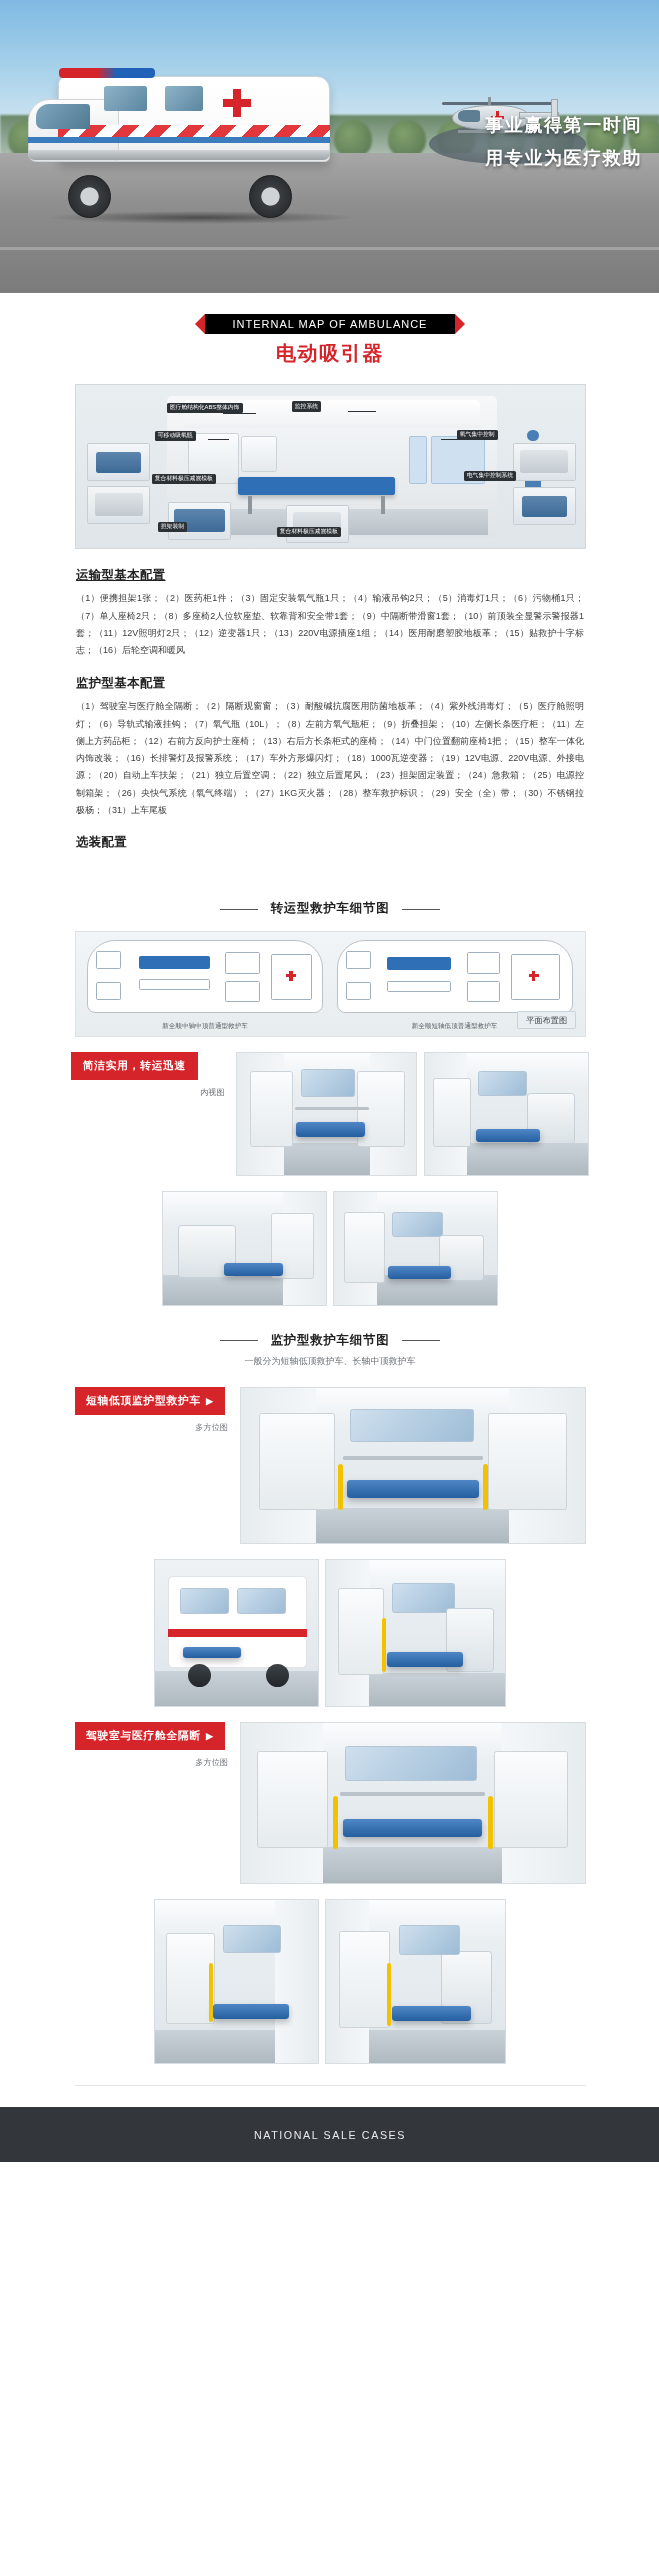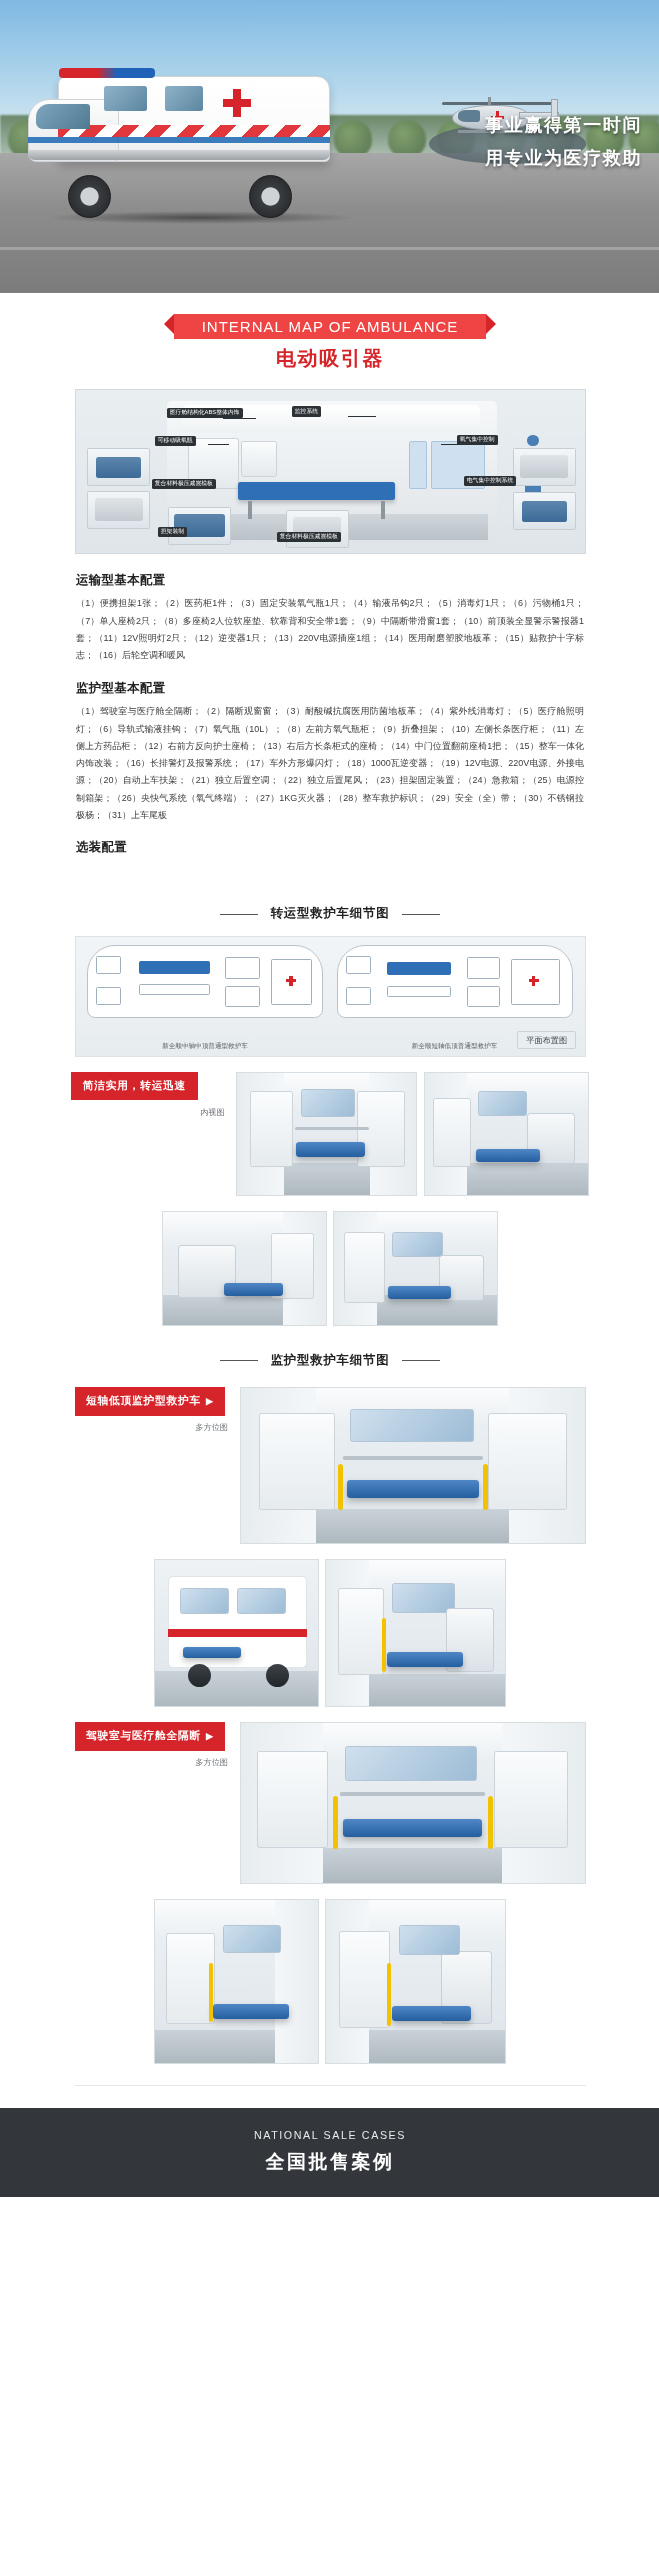--- a/index.html
+++ b/index.html
@@ -170,23 +170,23 @@
     text-shadow: 0 1.6px 3.3px rgba(0,0,0,.45);
     line-height:33px;
   }
 
   
   .title-block {
     width:660px; padding:21.4px 0 8.2px; text-align:center; background:#fff;
   }
   .ribbon {
     display:inline-block;
-    background:#ef4444;
+    background:#000000;
     color:#fff;
-    font-size:15px;
+    font-size:11px;
     letter-spacing:1px;
     padding:4.1px 28px 3.3px;
     position:relative;
   }
   .ribbon:before, .ribbon:after {
     content:""; position:absolute; top:0; width:0; height:0;
     border-top:10.7px solid transparent; border-bottom:10.7px solid transparent;
   }
   .ribbon:before { left:-10px; border-right:10px solid #d5242a; }
   .ribbon:after  { right:-10px; border-left:10px solid #d5242a; }
@@ -261,21 +261,21 @@
     width:660px; text-align:left; padding:5px 0 0 76px;
     font-size:8.2px; color:#8a8f94;
   }
 
   
   .specs { width:660px; padding:11.5px 76px 16.5px; }
   .spec-h {
     font-size:12.4px; font-weight:bold; color:#222; margin:15px 0 6.6px;
     letter-spacing:0.4px;
   }
-  .spec-h:first-child { margin-top:3.3px; }
+  .spec-h:first-child { margin-top:3.3px;text-decoration:underline; }
   .spec-p {
     font-size:9px; line-height:17.3px; color:#3c3c3c; text-align:justify;
     margin:0;
   }
 
   
   .band {
     width:660px; background:#33373b; color:#fff; text-align:center;
     padding:21.4px 0 20px; margin-top:11.5px;
   }
@@ -291,21 +291,21 @@
   .sub-head .main:before, .sub-head .main:after {
     content:""; position:absolute; top:50%; width:38px; height:0.8px; background:#555;
   }
   .sub-head .main:before { left:-38px; }
   .sub-head .main:after { right:-38px; }
   .sub-head .sub { font-size:9px; color:#6b7075; margin-top:6.6px; }
 
   
   .plan-wrap { width:660px; display:flex; justify-content:center; padding:10px 0 0; }
   .plan {
-    position:relative; width:511px; height:121px;
+    position:relative; width:511px; height:106px;
     background:linear-gradient(to bottom,#f2f5f7,#e7ecef);
     border:0.8px solid #dde2e6;
   }
   .plan-half {
     position:absolute; top:8.2px; width:236px; height:73px;
     border:0.8px solid #b9c2c9; border-radius:28px 28px 8.2px 8.2px;
     background:#fff;
   }
   .plan-half.left { left:11.5px; }
   .plan-half.right { left:261px; }
@@ -585,20 +585,21 @@
       <div class="ph-wall-l"></div>
       <div class="ph-cab" style="left:10px; top:20px; width:41px; height:71px;"></div>
       <div class="ph-win" style="left:58px; top:20px; width:51px; height:25px;"></div>
       <div class="ph-seat" style="right:13px; top:43px; width:45px; height:46px;"></div>
       <div class="ph-stretcher" style="left:54px; top:74px; width:63px; height:13px;"></div>
     </div>
   </div>
 
   <div class="sub-head">
     <div class="main">监护型救护车细节图</div>
+    <div class="sub">一般分为短轴低顶救护车、长轴中顶救护车</div>
   </div>
 
   <div class="row">
     <div class="left-col">
       <div class="red-tag">
         <span>短轴低顶监护型救护车</span><span class="arrow">▶</span>
       </div>
       <div class="tag-sub">多方位图</div>
     </div>
     <div class="photo" style="width:346px; height:157px;">
@@ -680,17 +681,16 @@
       <div class="ph-win" style="left:73px; top:25px; width:61px; height:30px;"></div>
       <div class="ph-stretcher" style="left:66px; top:106px; width:79px; height:15px;"></div>
       <div class="ph-bar" style="left:61px; top:63px; width:4.1px; height:63px;"></div>
     </div>
   </div>
 
   <div class="sep"></div>
 
   <div class="footer-band">
     <div class="band-en">NATIONAL SALE CASES</div>
-    <div class="band-cn">全国批售案例</div>
   </div>
 
 </div>
 
 
 </body></html>

